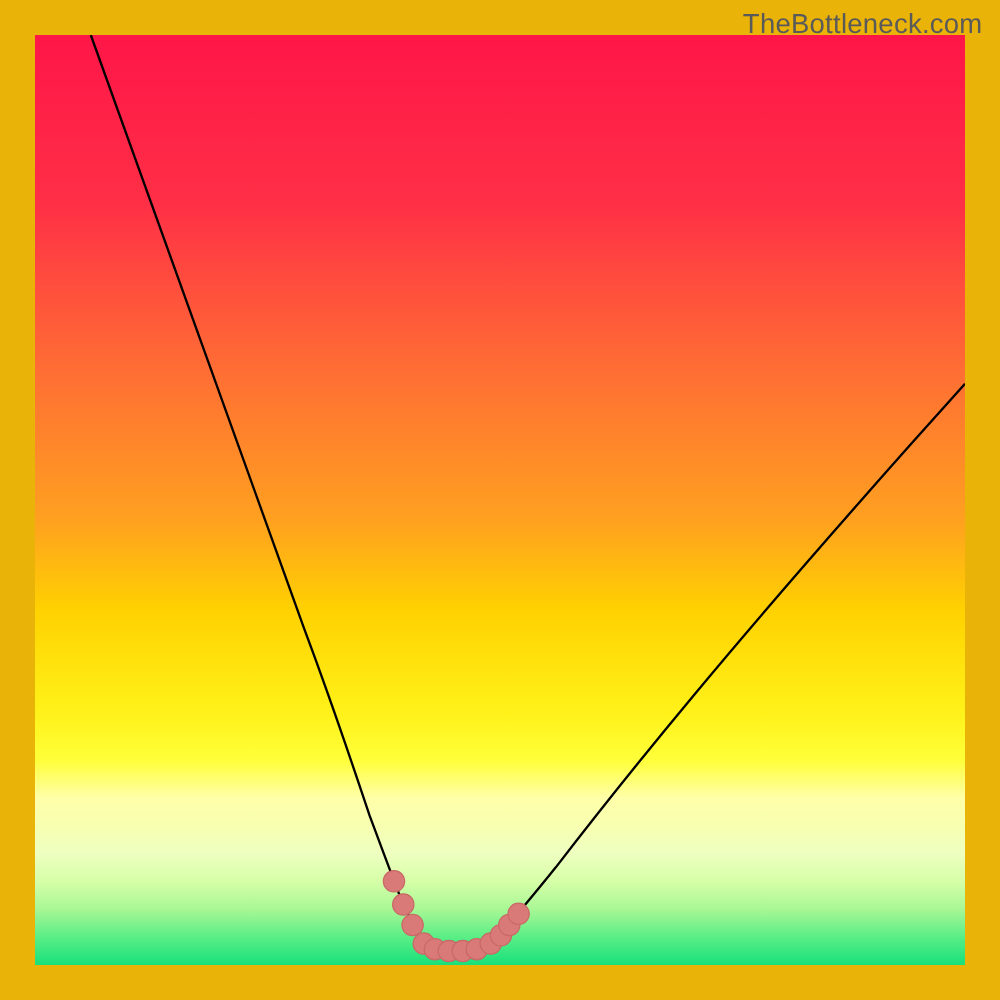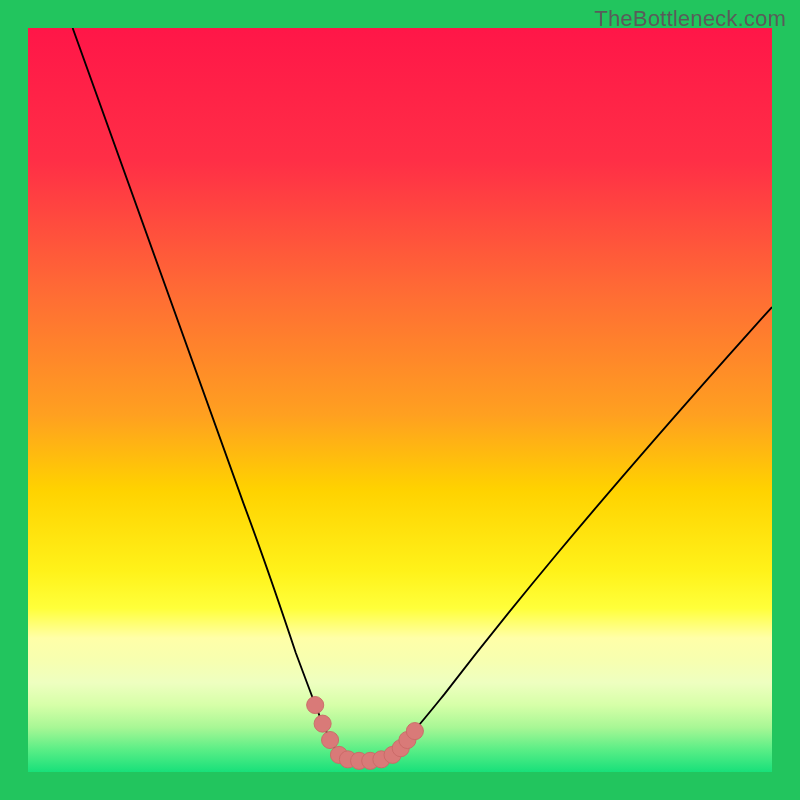--- a/index.html
+++ b/index.html
@@ -8,21 +8,21 @@
     background: #000;
     width: 800px;
     height: 800px;
     overflow: hidden;
     position: relative;
     font-family: Arial, Helvetica, sans-serif;
   }
   .outer {
     position: absolute;
     inset: 0;
-    background: #22c55e;
+    background: #eab308;
   }
   .plot-area {
     position: absolute;
     left: 28px;
     top: 28px;
     width: 744px;
     height: 744px;
     overflow: hidden;
   }
   .gradient-bg {

